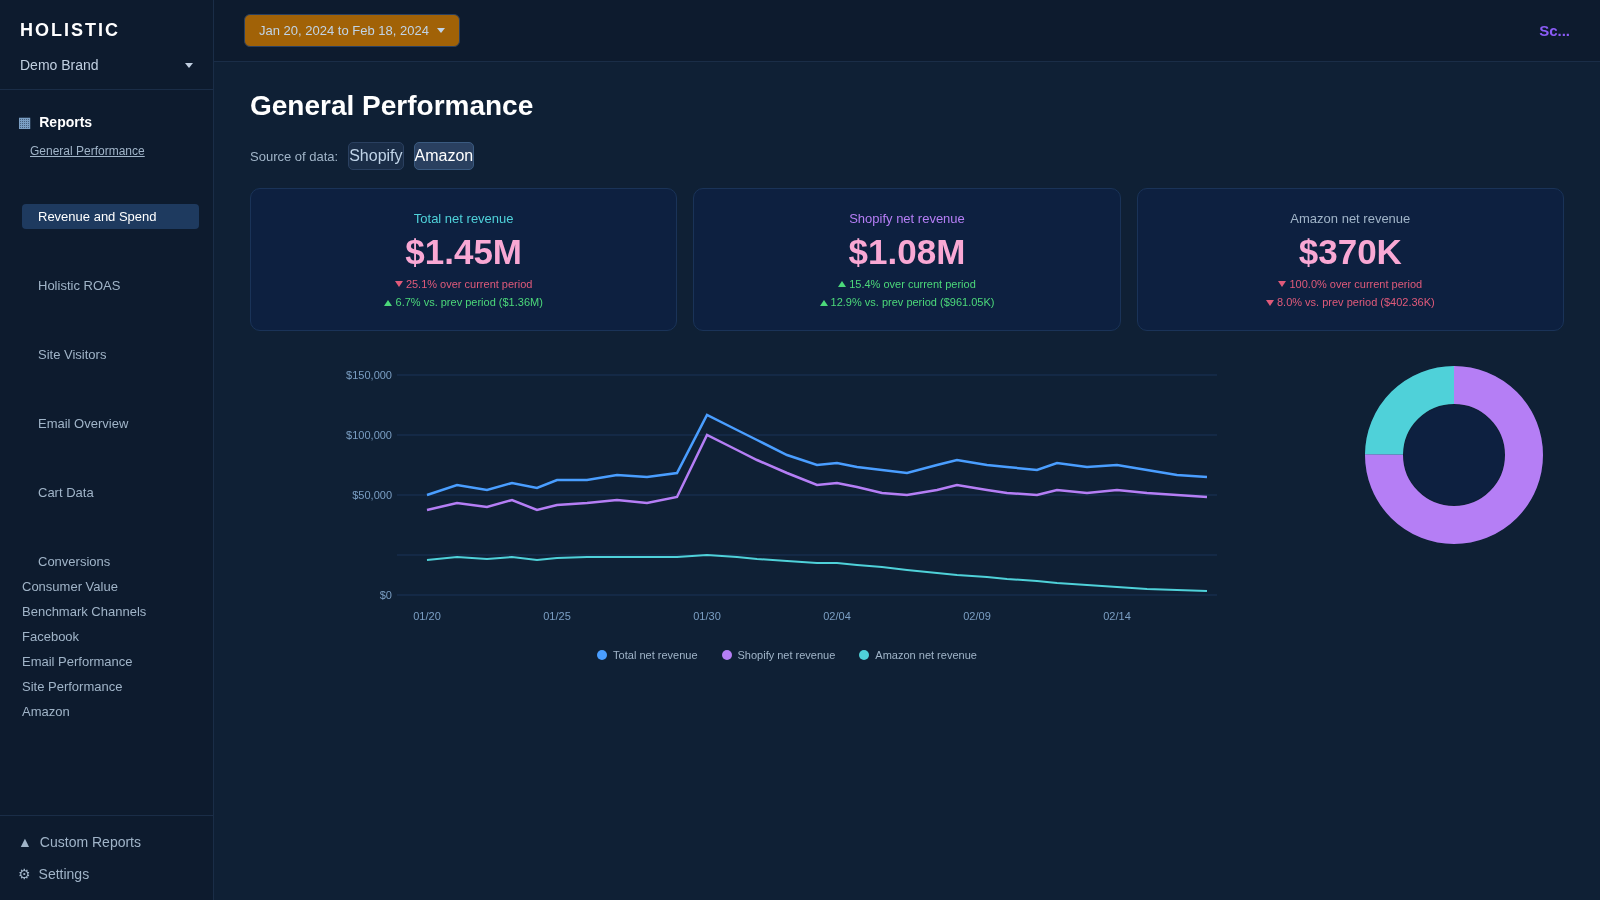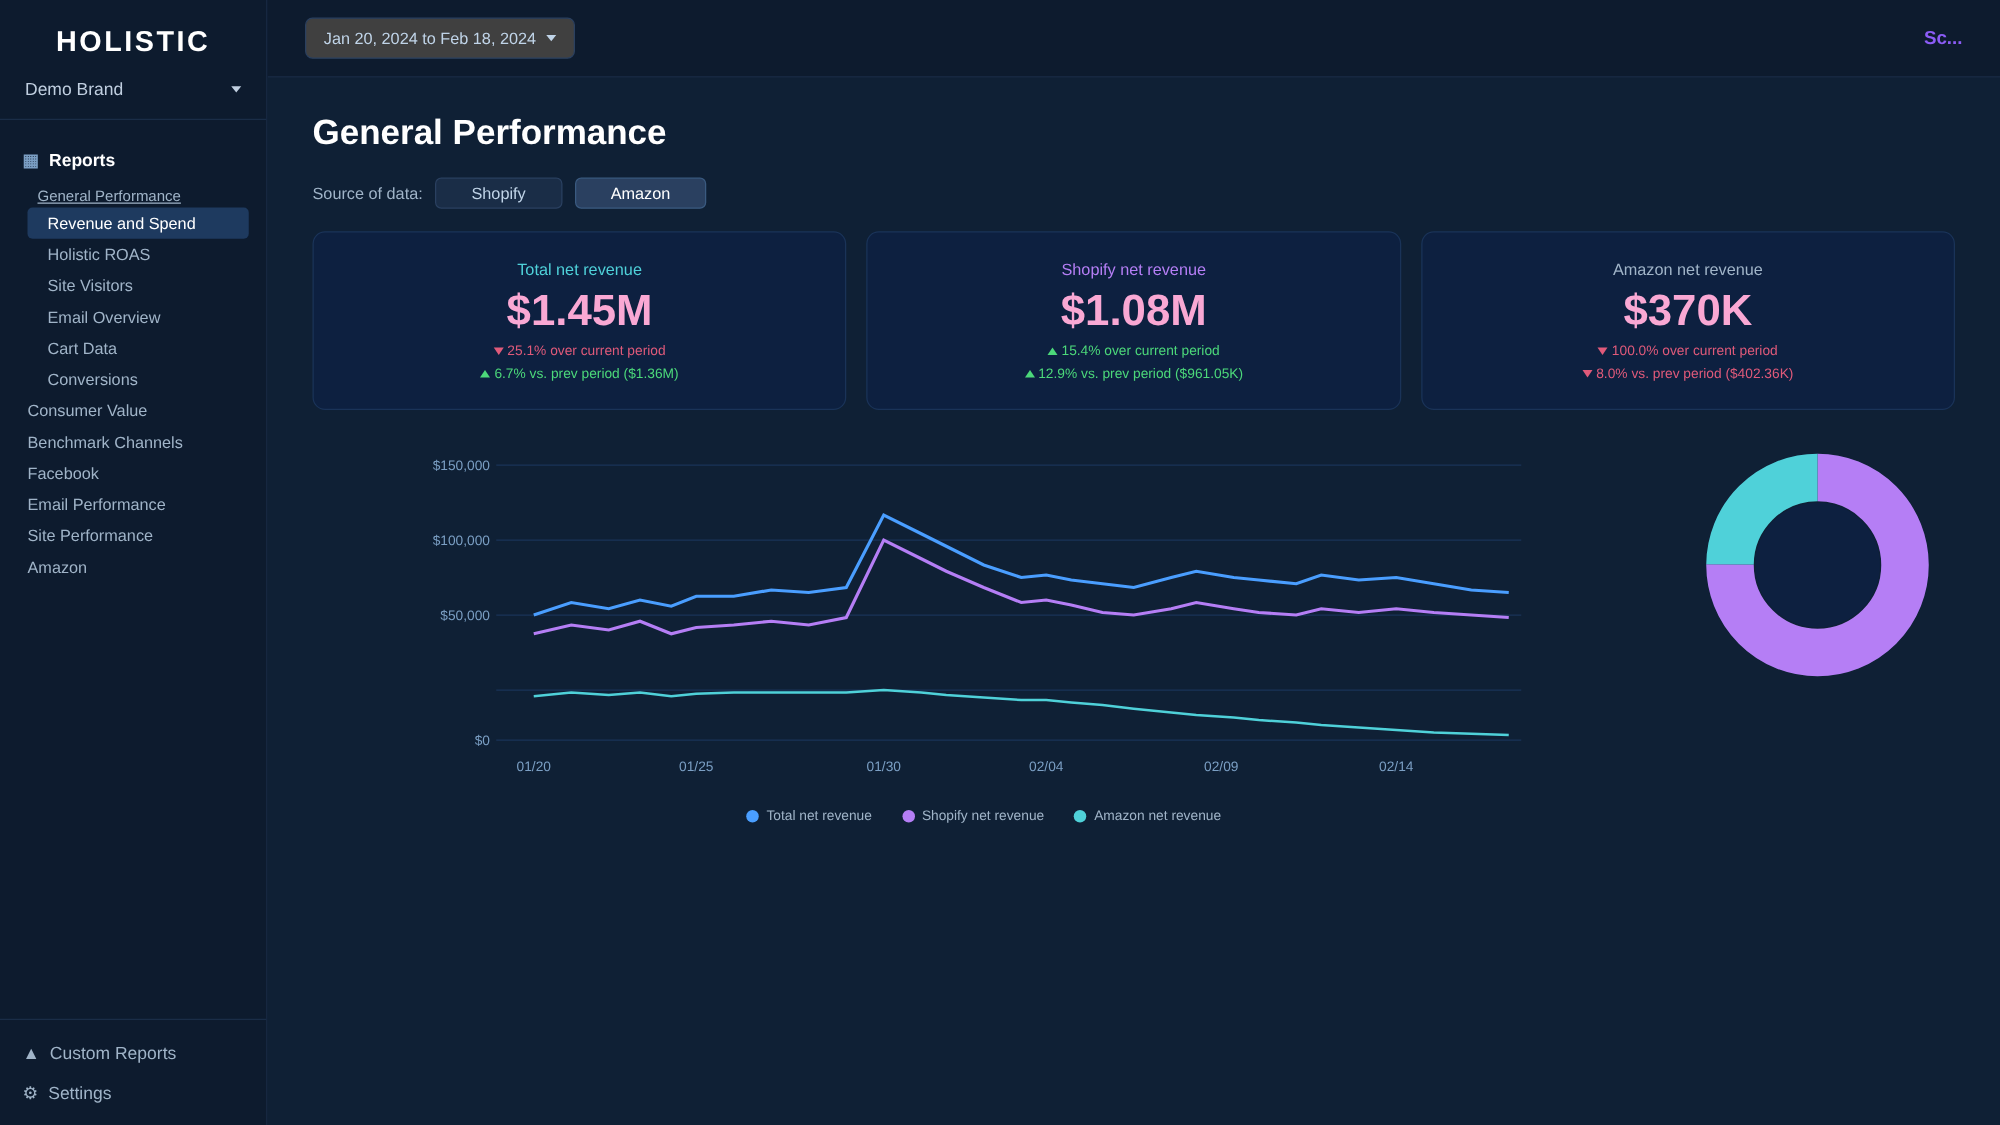--- a/index.html
+++ b/index.html
@@ -21,26 +21,25 @@
       border-right: 1px solid #1a2d47;
       display: flex;
       flex-direction: column;
       padding: 0;
     }
     .sidebar-header {
       padding: 20px 20px 16px;
       border-bottom: 1px solid #1a2d47;
     }
     .sidebar-logo {
-      font-size: 23px;
+      font-size: 18px;
       font-weight: 700;
       letter-spacing: 2px;
       color: #fff;
       margin-bottom: 16px;
-      text-align: center;
     }
     .sidebar-brand {
       display: flex;
       align-items: center;
       justify-content: space-between;
       font-size: 14px;
       color: #c0cfe0;
       cursor: pointer;
       text-align: center;
     }
@@ -91,20 +90,21 @@
       cursor: pointer;
       border-radius: 4px;
     }
     .nav-item.active {
       background: #1e3a5f;
       color: #fff;
       font-weight: 500;
     }
     .nav-item-indent {
       padding-left: 16px;
+      margin-top: 44px;
     }
     .sidebar-bottom {
       border-top: 1px solid #1a2d47;
       padding: 10px 14px;
     }
     .nav-bottom-item {
       display: flex;
       align-items: center;
       gap: 8px;
       font-size: 14px;
@@ -126,21 +126,21 @@
       align-items: center;
       justify-content: space-between;
       padding: 14px 30px;
       border-bottom: 1px solid #1a2d47;
       background: #0d1b2e;
     }
     .date-picker {
       display: flex;
       align-items: center;
       gap: 8px;
-      background: #404040;
+      background: #a16207;
       border: 1px solid #2a4060;
       border-radius: 6px;
       padding: 8px 14px;
       font-size: 13px;
       color: #c0d4e8;
       cursor: pointer;
       text-align: center;
     }
     .date-picker .chevron-down { border-top-color: #c0d4e8; }
 
@@ -182,22 +182,22 @@
       margin-bottom: 18px;
     }
     .source-label {
       font-size: 13px;
       color: #a0b4c8;
     }
     .source-btn {
       background: #1a2d47;
       border: 1px solid #2a4060;
       border-radius: 5px;
-      padding: 4px 28px;
-      font-size: 13px;
+      padding: 4px 0;
+      font-size: 16px;
       color: #c0d4e8;
       cursor: pointer;
     }
     .source-btn.active {
       background: #2a4060;
       color: #fff;
       border-color: #3a5a80;
     }
 
     

